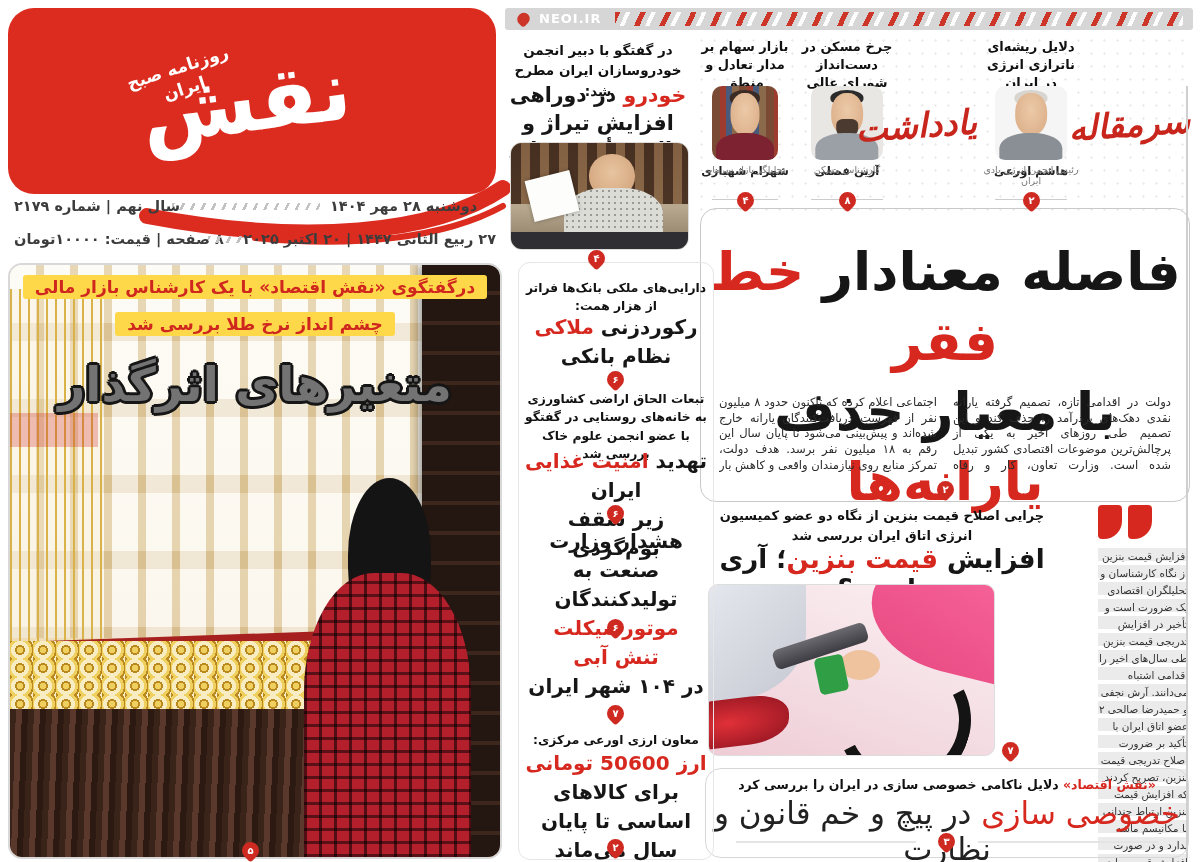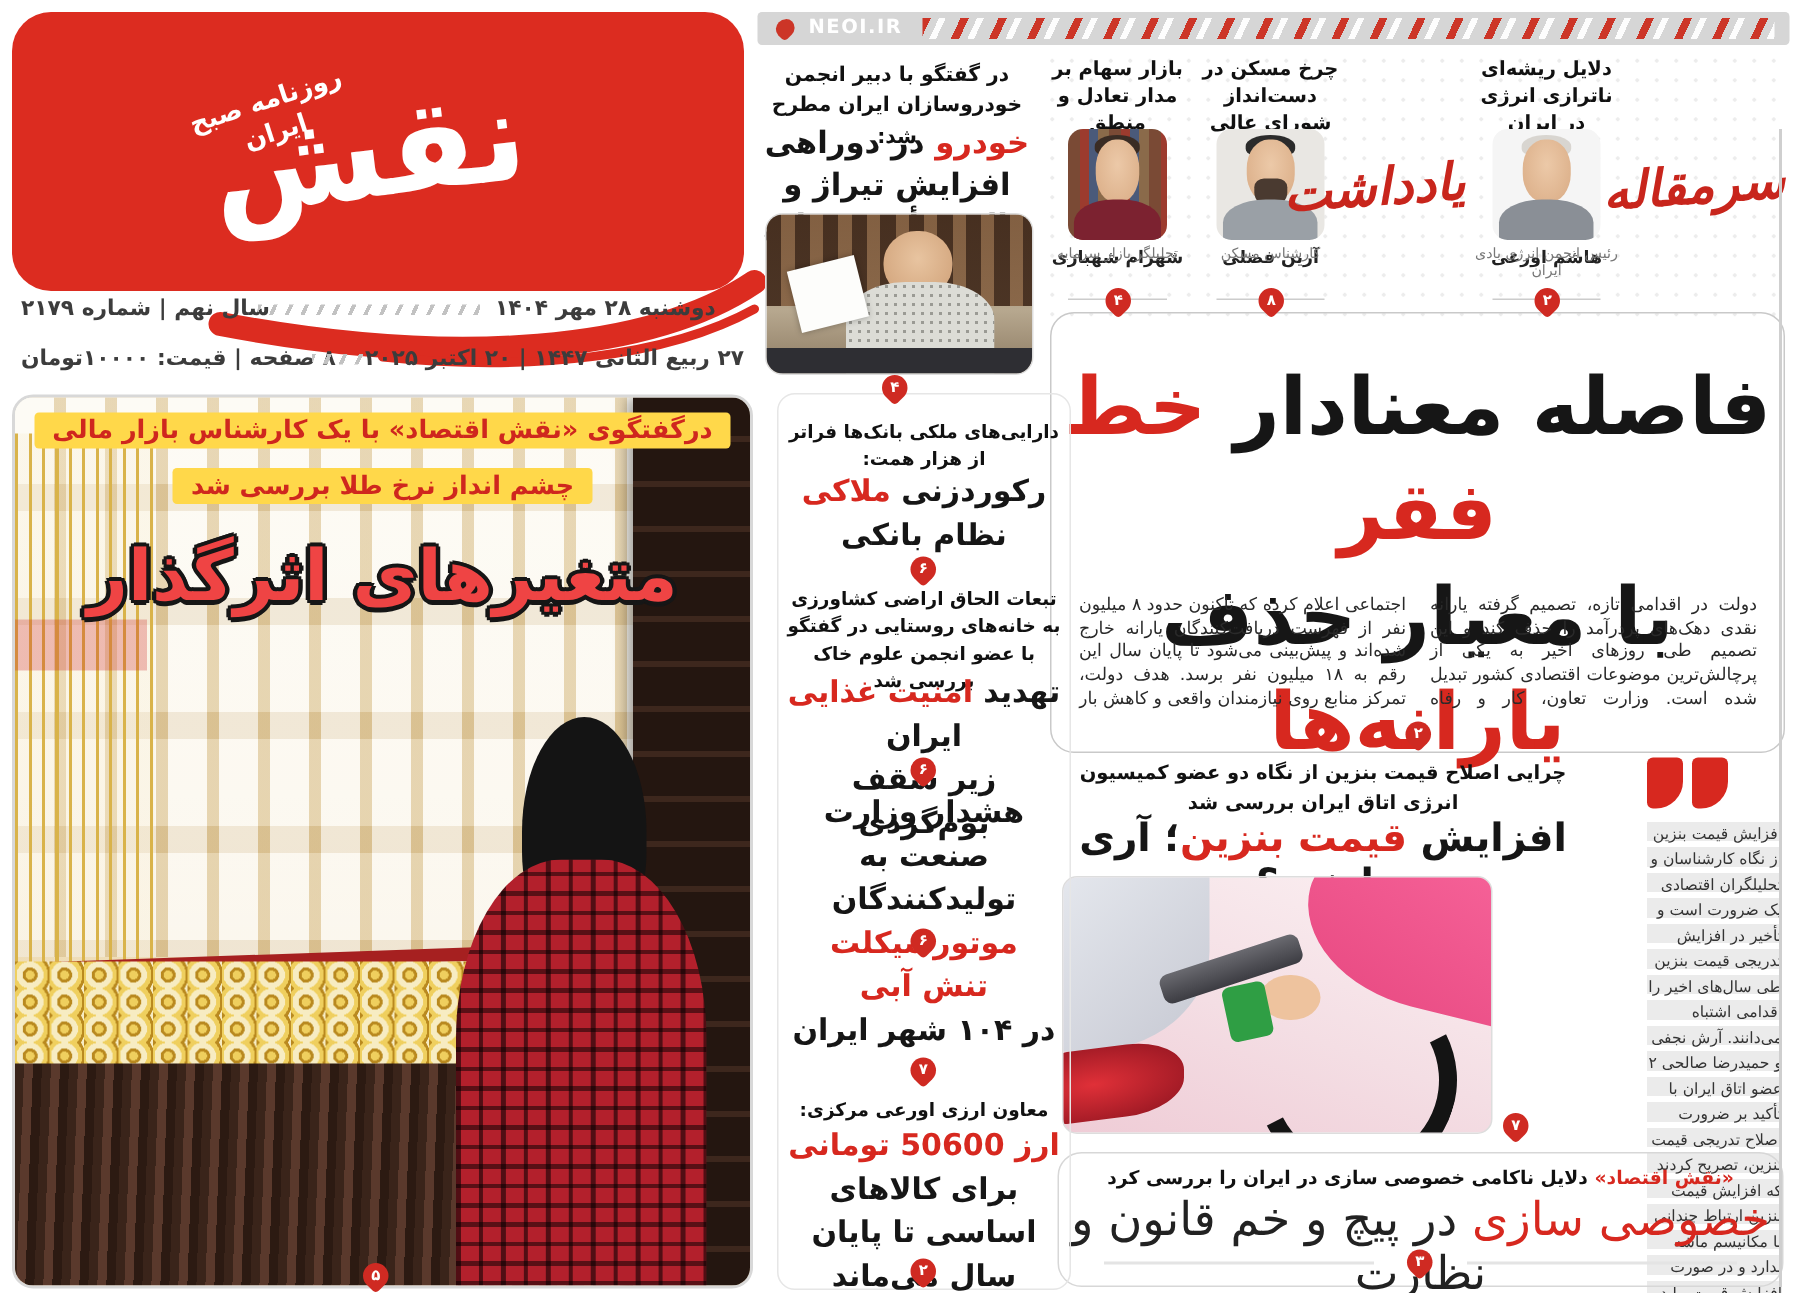--- a/index.html
+++ b/index.html
@@ -117,21 +117,21 @@
      background:repeating-linear-gradient(92deg,#3a241a 0 6px,#5a392c 6px 12px,#2c1a12 12px 18px);}
   .g-wood{position:absolute;right:0;top:0;width:16%;height:100%;
      background:repeating-linear-gradient(180deg,#241610 0 26px,#3d271d 26px 30px);box-shadow:-4px 0 8px rgba(0,0,0,.35);}
   .g-hijab{position:absolute;right:14%;top:36%;width:17%;height:26%;background:#141414;border-radius:50% 50% 42% 42%;}
   .g-plaid{position:absolute;right:6%;top:52%;width:34%;height:48%;border-radius:42% 42% 0 0;background:#b3202c;
      background-image:repeating-linear-gradient(90deg,rgba(0,0,0,.55) 0 3px,transparent 3px 15px),
                       repeating-linear-gradient(0deg,rgba(0,0,0,.5) 0 3px,transparent 3px 13px);}
   .g-mark{position:absolute;left:0;top:25%;width:88px;height:34px;background:rgba(205,35,35,.28);}
   .g-kicker{position:absolute;left:0;right:0;text-align:center;}
   .g-kicker span{display:inline-block;background:#ffd84a;color:#cf271e;font-weight:bold;font-size:17px;padding:2px 12px;border-radius:3px;}
-  .g-headline{position:absolute;left:0;right:0;text-align:center;color:#ef4444;font-weight:bold;font-size:47px;letter-spacing:-1px;
+  .g-headline{position:absolute;left:0;right:0;text-align:center;color:#737373;font-weight:bold;font-size:47px;letter-spacing:-1px;
      text-shadow:2px 2px 0 #161616,-2px -2px 0 #161616,2px -2px 0 #161616,-2px 2px 0 #161616,0 3px 0 #161616,3px 0 0 #161616,-3px 0 0 #161616,0 -3px 0 #161616;}
 
   
   .pgm{position:absolute;width:17px;height:17px;background:#cf2a22;border-radius:50% 50% 50% 3px;
        transform:rotate(-45deg);display:flex;align-items:center;justify-content:center;z-index:6;}
   .pgm span{transform:rotate(45deg);color:#fff;font-size:10px;font-weight:bold;line-height:1;}
   .edge-line{left:1186px;top:86px;width:2px;height:772px;background:#cfcfcf;}
 </style>
 </head>
 <body>

